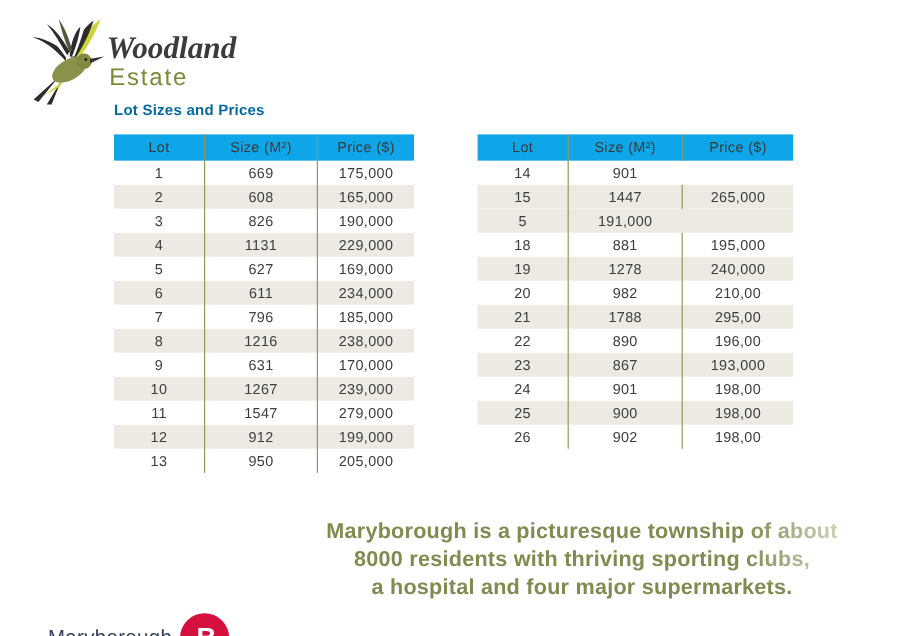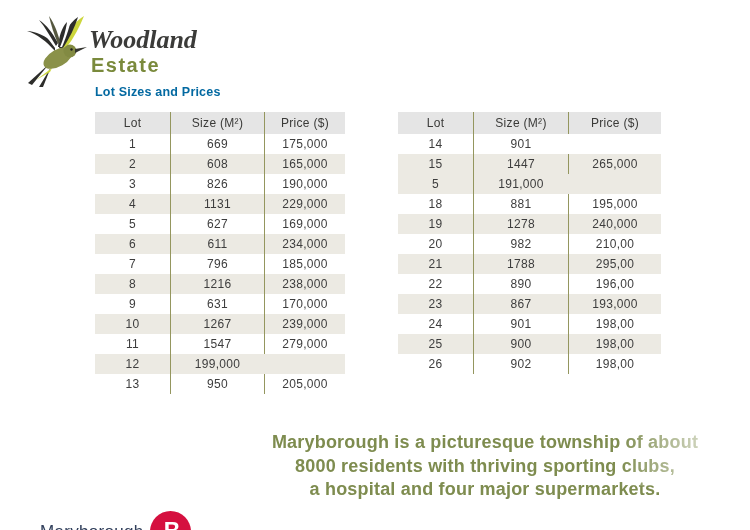--- a/index.html
+++ b/index.html
@@ -12,34 +12,34 @@
   }
 
   
   .bird { position:absolute; left:22px; top:10px; }
   .brand-text { position:absolute; left:89px; top:26px; }
   .brand-title {
     font-family:"Liberation Serif", serif;
     font-weight:bold; font-size:26px; color:#3b3b39; line-height:28px;font-style:italic;
   }
   .brand-subtitle {
-    font-weight:bold; font-size:20px; color:#7a8a3c;
+    font-weight:normal; font-size:20px; color:#7a8a3c;
     letter-spacing:1.5px; line-height:22px; margin-left:2px;
   }
   .section-title {
     position:absolute; left:95px; top:85px;
     font-weight:bold; font-size:12.5px; color:#0369a1; letter-spacing:0.2px;
   }
 
   
   .price-table { position:absolute; top:112px; font-size:12px; color:#3d3d3d; }
   .t1 { left:95px;  width:250px; --c1:75px; --c2:94px; --c3:81px; }
   .t2 { left:398px; width:263px; --c1:75px; --c2:95px; --c3:93px; }
   .thead, .trow { display:grid; grid-template-columns:var(--c1) var(--c2) var(--c3); }
-  .thead { height:22px; background:#e5e5e5; }
+  .thead { height:22px; background:#0ea5e9; }
   .thcell {
     display:flex; align-items:center; justify-content:center;
     font-size:12px; color:#3a3a38; letter-spacing:0.3px;
   }
   .trow { height:20px; background:#ffffff; }
   .trow.alt { background:#eceae3; }
   .tcell {
     display:flex; align-items:center; justify-content:center;
     letter-spacing:0.3px;
   }
@@ -172,20 +172,21 @@
         <div class="tcell">1267</div>
         <div class="tcell">239,000</div>
       </div>
       <div class="trow">
         <div class="tcell">11</div>
         <div class="tcell">1547</div>
         <div class="tcell">279,000</div>
       </div>
       <div class="trow alt">
         <div class="tcell">12</div>
+        <div class="tcell">912</div>
         <div class="tcell">199,000</div>
       </div>
       <div class="trow">
         <div class="tcell">13</div>
         <div class="tcell">950</div>
         <div class="tcell">205,000</div>
       </div>
     </div>
 </div>
 

